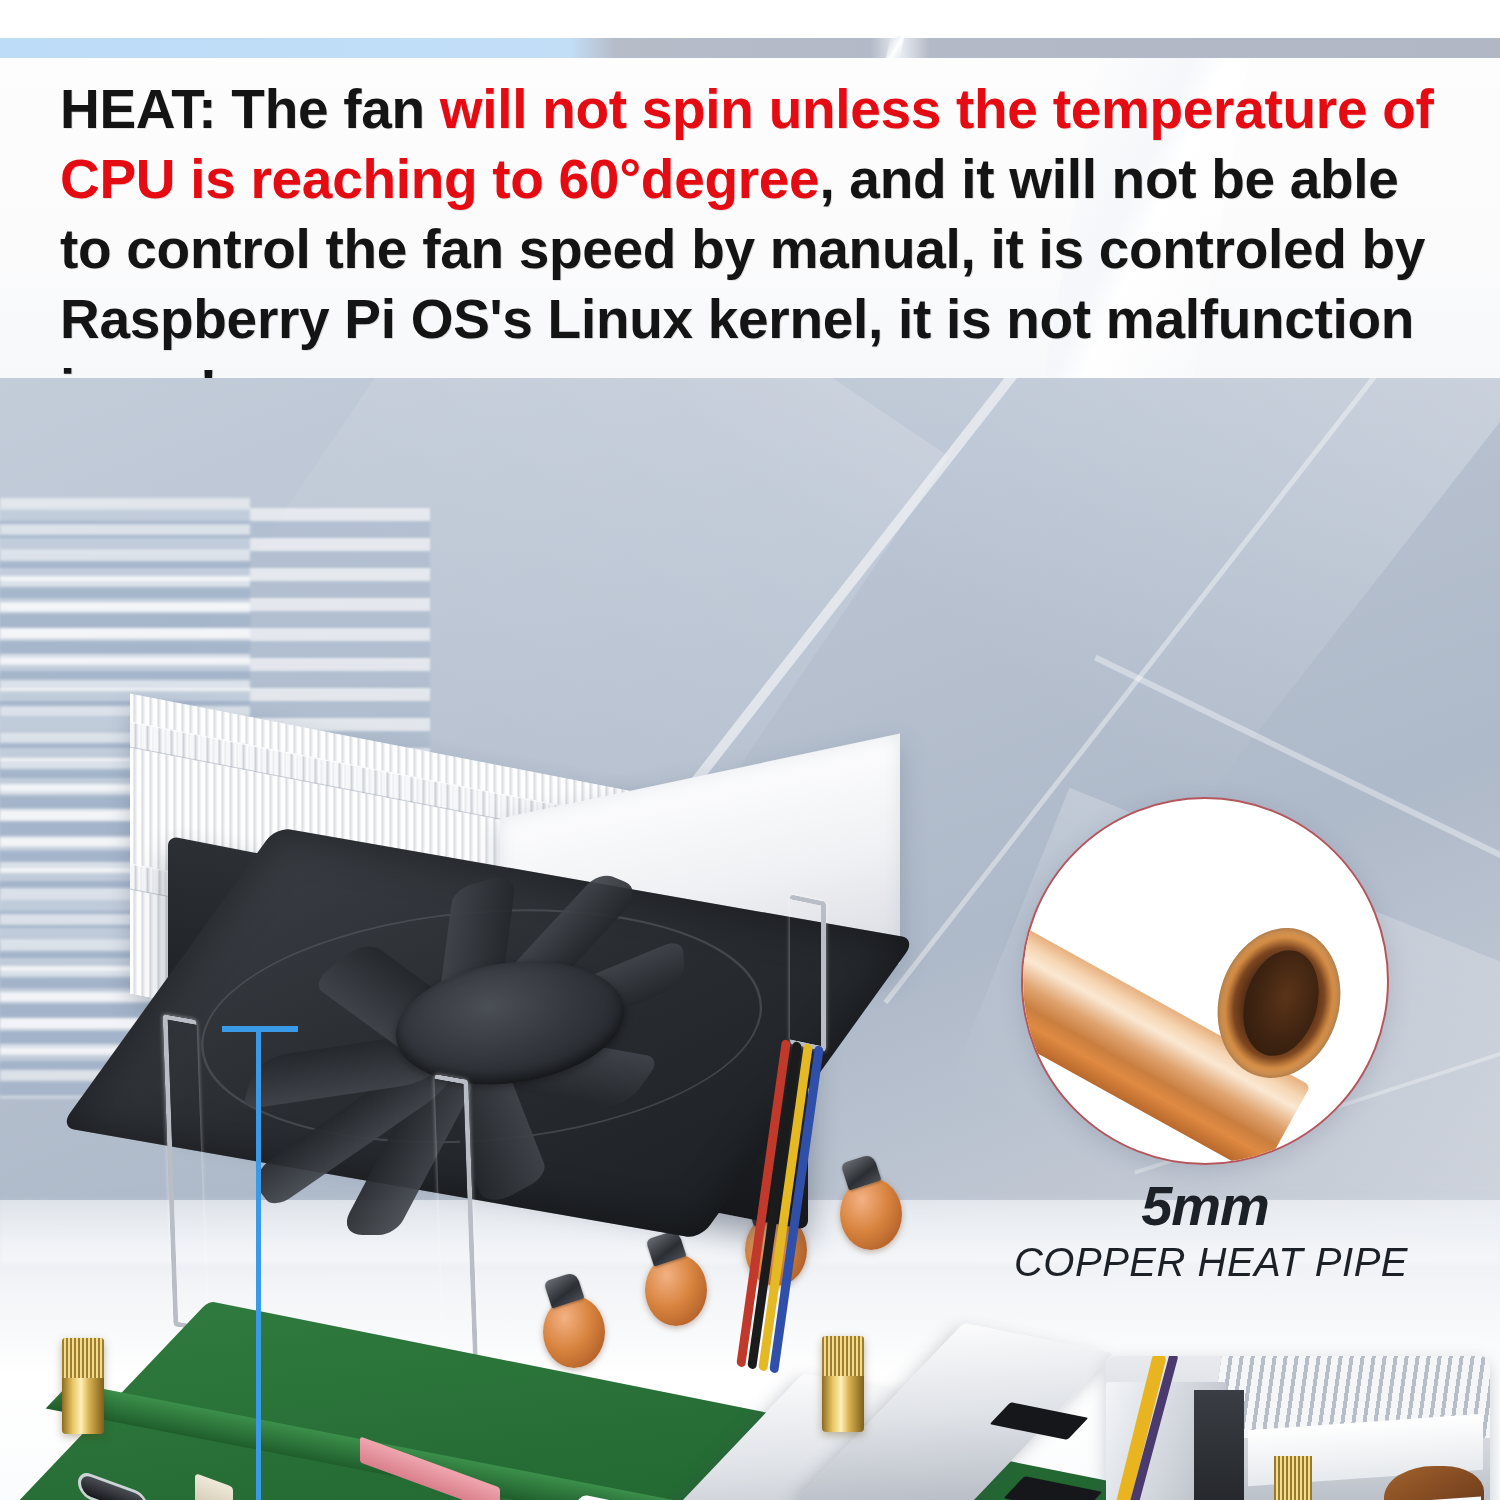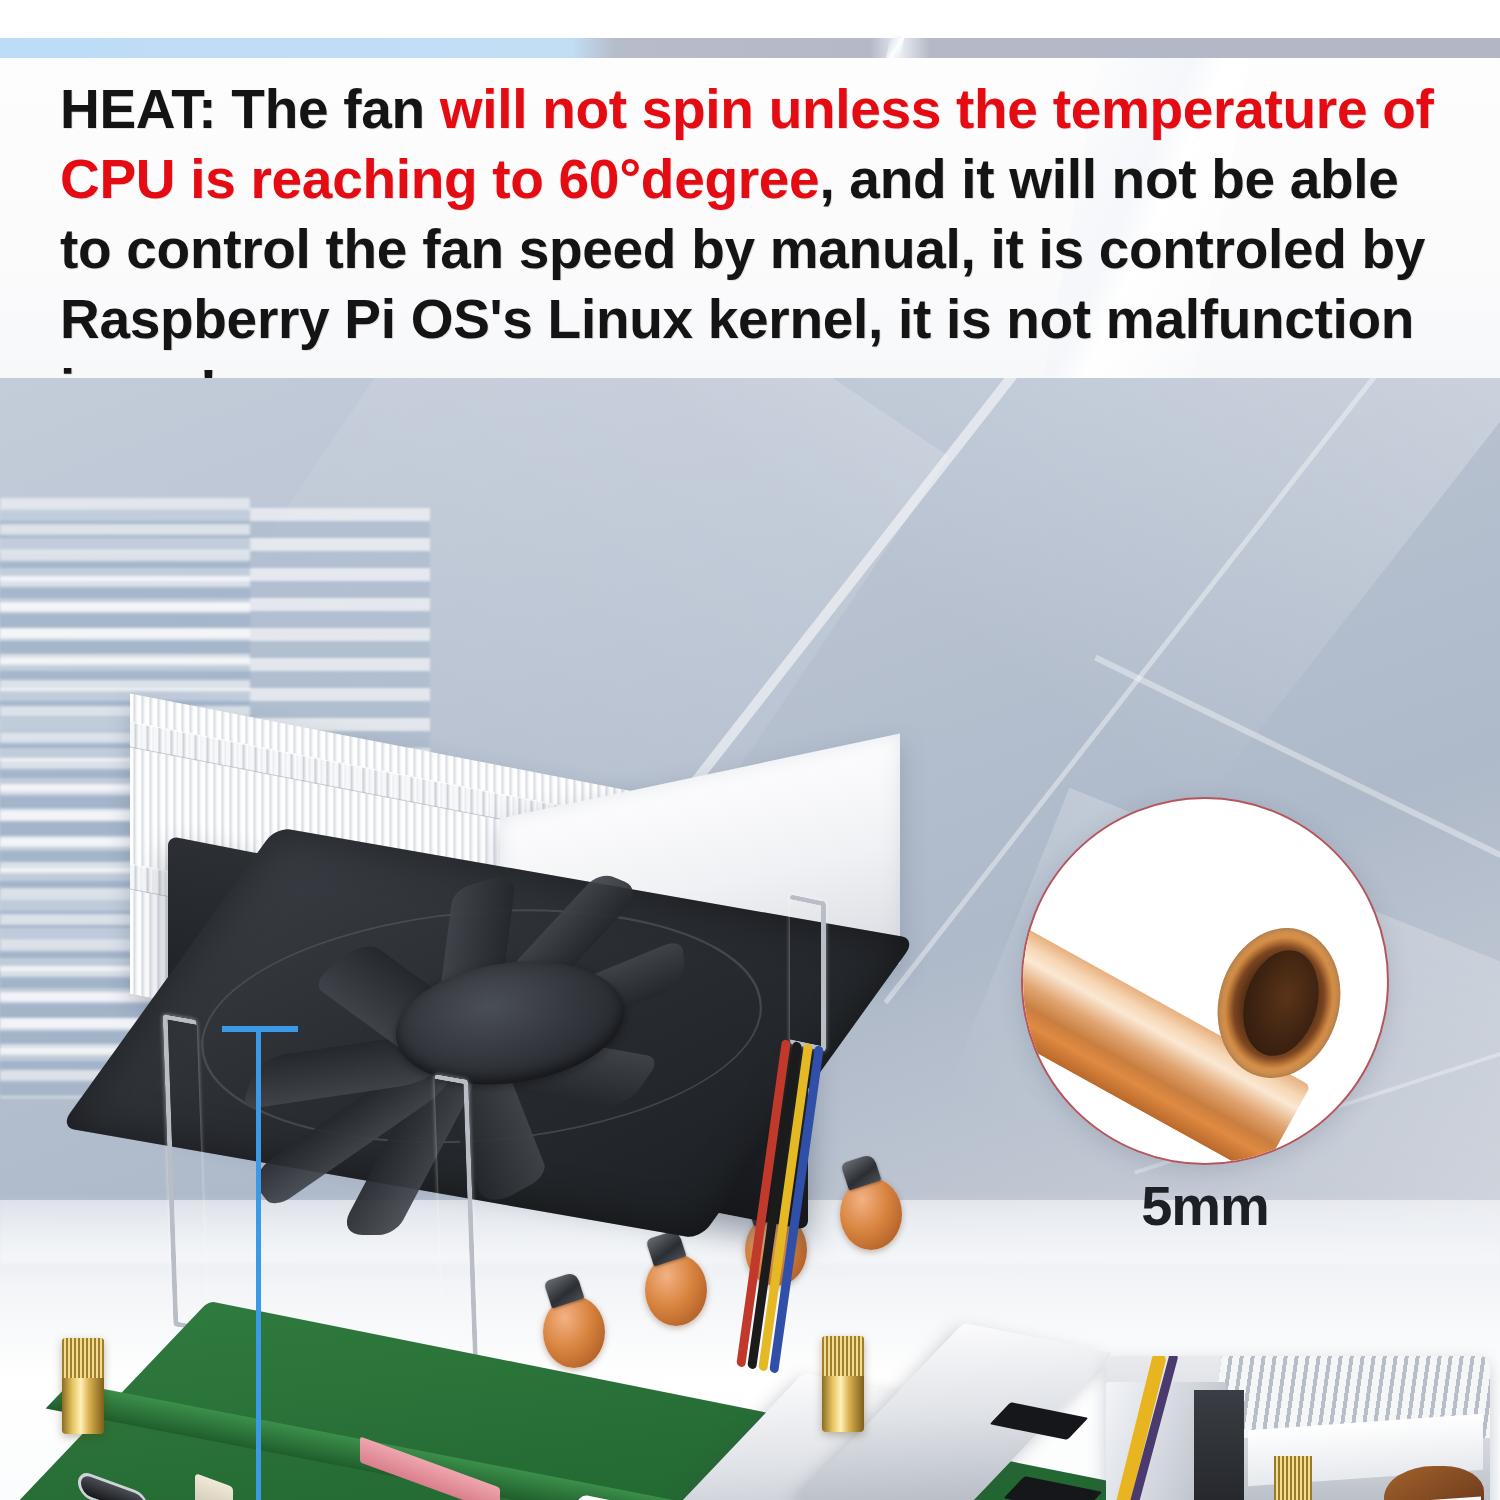--- a/index.html
+++ b/index.html
@@ -289,21 +289,21 @@
   }
   .pipe-bore{
     position:absolute; left:222px; top:150px; width:72px; height:108px;
     border-radius:50%;
     background:radial-gradient(ellipse at 55% 42%, #5a3418 0%, #3e2311 55%, #2a1709 100%);
     transform:rotate(16deg);
   }
   .pipe-label{
     position:absolute; left:1021px; top:795px; width:368px;
     text-align:center;
-    font-size:56px; font-weight:700; color:#1c2027;
+    font-size:56px; font-style:italic; font-weight:700; color:#1c2027;
     letter-spacing:-1px;
   }
   .pipe-sub{
     position:absolute; left:961px; top:862px; width:500px;
     text-align:center;
     font-size:40px; font-style:italic; font-weight:400; color:#1c2027;
     letter-spacing:.5px;
   }
 
   
@@ -462,20 +462,21 @@
       <div class="dim-line"></div>
 
     </div>
 
     <div class="pipe-circle">
       <div class="pipe-body"></div>
       <div class="pipe-end"></div>
       <div class="pipe-bore"></div>
     </div>
     <div class="pipe-label">5mm</div>
+    <div class="pipe-sub">COPPER HEAT PIPE</div>
 
     <div class="inset">
       <div class="fins"></div>
       <div class="silver-blk"></div>
       <div class="dark-blk"></div>
       <div class="plate"></div>
       <div class="copper-blob"></div>
       <div class="plate2"></div>
       <div class="brass"></div>
       <div class="yellow-wire"></div>

